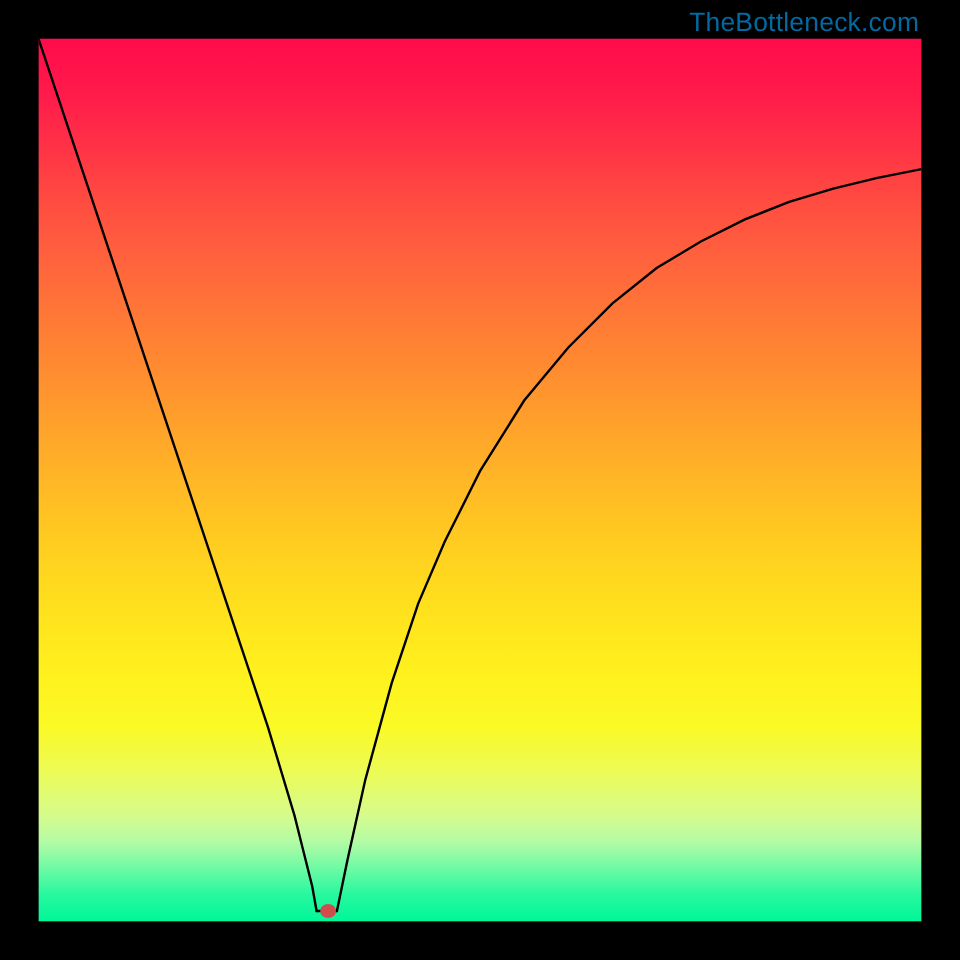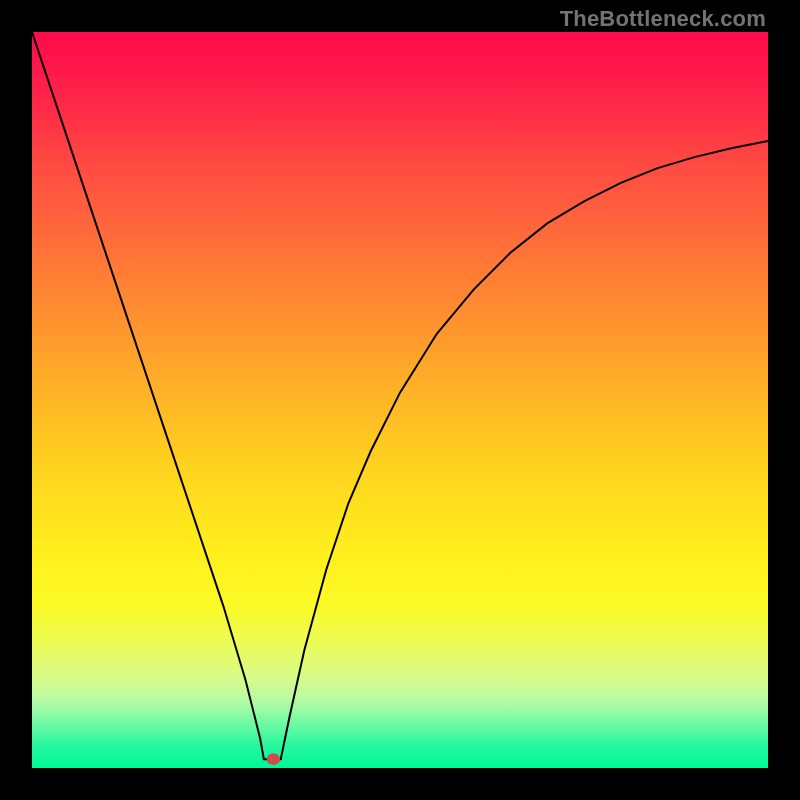--- a/index.html
+++ b/index.html
@@ -34,22 +34,22 @@
     position: absolute;
     inset: 0;
     width: 100%;
     height: 100%;
   }
   .watermark {
     position: absolute;
     top: 6px;
     right: 34px;
     font-size: 22px;
-    color: #737373;
-    font-weight: 700;
+    color: #0369a1;
+    font-weight: 400;
     letter-spacing: 0.2px;
   }
 </style>
 </head>
 <body>
 
 <div class="container">
   <div class="plot-area">
     <div class="gradient-bg" data-bind-attr="style:colors.gradient_inline" style="background:linear-gradient(to bottom, #ff0b4a 0%, #ff1a4b 6%, #ff3146 12%, #ff4a41 18%, #ff5f3e 24%, #ff7338 30%, #ff8732 36%, #ff9b2c 42%, #ffb028 48%, #ffc322 54%, #ffd51f 60%, #ffe41d 66%, #fff11e 72%, #fafa26 78%, #ecfb56 83%, #d6fb8d 88%, #b3fba6 91%, #6dfaa4 94%, #26f89e 97%, #00f798 100%);"></div>
     <svg class="curve-svg" viewBox="0 0 100 100" preserveAspectRatio="none">

